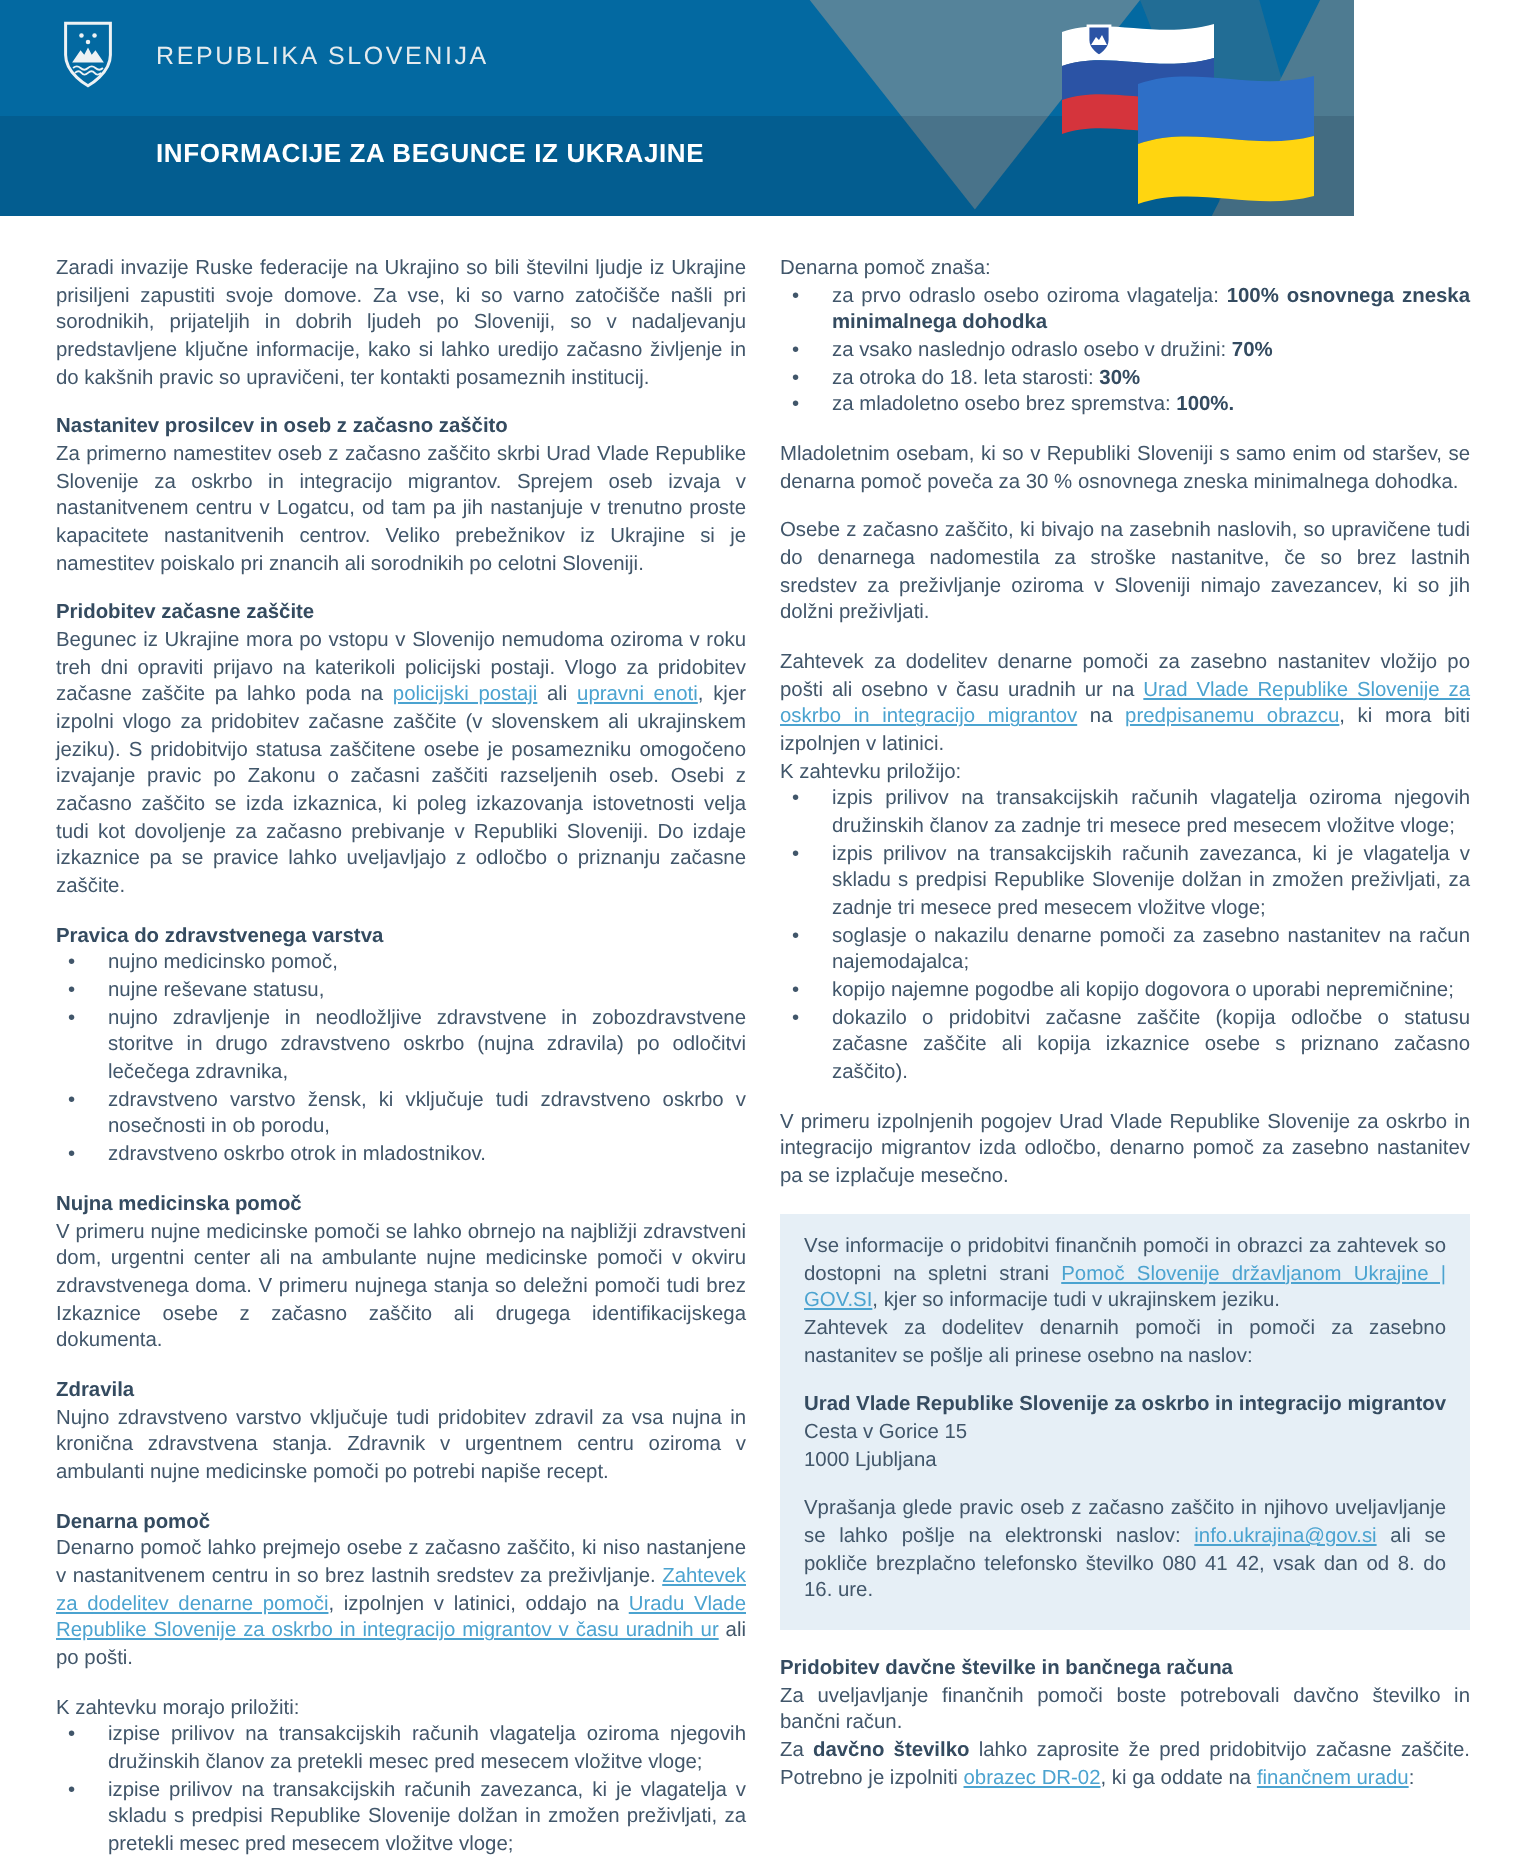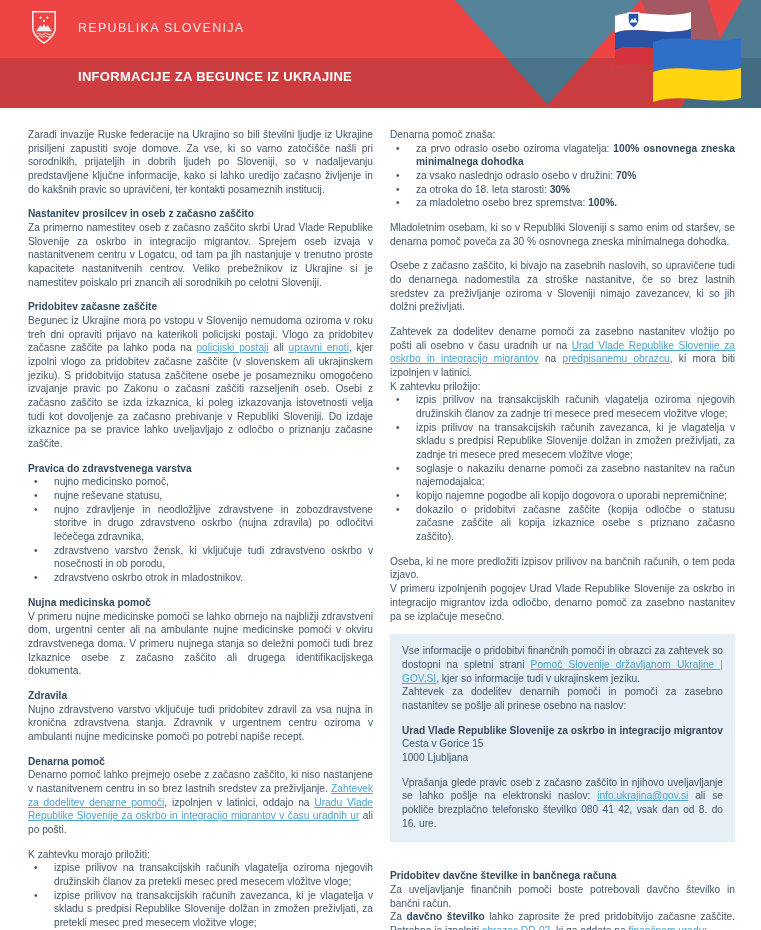--- a/index.html
+++ b/index.html
@@ -1,42 +1,42 @@
 <!DOCTYPE html>
 <html><head>
 <meta charset="utf-8">
 <style>
   html,body{margin:0;padding:0;}
   body{
     width:761px;height:930px;background:#ffffff;overflow:hidden;
     font-family:"Liberation Sans","DejaVu Sans",sans-serif;
   }
   
-  .header{position:relative;width:761px;height:108px;background:#ef4444;overflow:hidden;}
+  .header{position:relative;width:677px;height:108px;background:#0369a1;overflow:hidden;}
   .tri{position:absolute;inset:0;}
   .tri-a{background:#55839a;clip-path:polygon(59.8% 0,84.2% 0,72% 97%);}
   .tri-b{background:#4e7b91;clip-path:polygon(97.5% 0,100% 0,100% 100%,89.5% 100%);}
   .tri-c{background:#4a7488;clip-path:polygon(84.2% 0,93% 0,97.5% 100%,90.5% 100%);opacity:.45;}
   .band{position:absolute;left:0;right:0;bottom:0;height:50px;background:rgba(10,30,50,0.15);}
   .logo-row{position:absolute;top:9px;left:30px;display:flex;align-items:center;gap:20px;}
   .republic{color:#e5ebee;font-size:12.5px;letter-spacing:1.3px;}
   .page-title{position:absolute;left:78px;top:69px;color:#ffffff;font-size:13px;font-weight:bold;letter-spacing:.3px;}
   .flags{position:absolute;top:4px;right:14px;}
   
   .content{display:flex;gap:17px;padding:20px 26px 0 28px;}
   .col{width:345px;font-size:10.2px;line-height:1.34;color:#41566a;text-align:justify;}
   .para{margin:0 0 11px;}
   .para.tight{margin:0;}
   .h{font-weight:bold;color:#344b60;margin:0;}
   strong{color:#344b60;}
   ul.blist{list-style:none;margin:0 0 11px;padding:0;}
   ul.blist li{position:relative;padding-left:26px;}
   ul.blist li::before{content:"\2022";position:absolute;left:6px;top:0;}
   a.lnk{color:#4ba3d0;text-decoration:underline;cursor:pointer;}
-  .infobox{background:#e6eff6;padding:10px 12px 12px;margin:2px 0 27px;}
+  .infobox{background:#e6eff6;padding:10px 12px 12px;margin:2px 0 13px;}
   .infobox .para:last-child{margin-bottom:0;}
 </style>
 </head>
 <body>
 
 <div class="header">
   <div class="tri tri-a"></div>
   <div class="tri tri-c"></div>
   <div class="tri tri-b"></div>
   <div class="band"></div>
@@ -112,21 +112,20 @@
       <p class="para"><span>Osebe z začasno zaščito, ki bivajo na zasebnih naslovih, so upravičene tudi do denarnega nadomestila za stroške nastanitve, če so brez lastnih sredstev za preživljanje oziroma v Sloveniji nimajo zavezancev, ki so jih dolžni preživljati.</span></p>
       <p class="para tight"><span>Zahtevek za dodelitev denarne pomoči za zasebno nastanitev vložijo po pošti ali osebno v času uradnih ur na </span><a class="lnk">Urad Vlade Republike Slovenije za oskrbo in integracijo migrantov</a><span> na </span><a class="lnk">predpisanemu obrazcu</a><span>, ki mora biti izpolnjen v latinici.</span></p>
       <p class="para tight"><span>K zahtevku priložijo:</span></p>
       <ul class="blist">
         <li><span>izpis prilivov na transakcijskih računih vlagatelja oziroma njegovih družinskih članov za zadnje tri mesece pred mesecem vložitve vloge;</span></li>
         <li><span>izpis prilivov na transakcijskih računih zavezanca, ki je vlagatelja v skladu s predpisi Republike Slovenije dolžan in zmožen preživljati, za zadnje tri mesece pred mesecem vložitve vloge;</span></li>
         <li><span>soglasje o nakazilu denarne pomoči za zasebno nastanitev na račun najemodajalca;</span></li>
         <li><span>kopijo najemne pogodbe ali kopijo dogovora o uporabi nepremičnine;</span></li>
         <li><span>dokazilo o pridobitvi začasne zaščite (kopija odločbe o statusu začasne zaščite ali kopija izkaznice osebe s priznano začasno zaščito).</span></li>
       </ul>
-      <p class="para tight"><span>Oseba, ki ne more predložiti izpisov prilivov na bančnih računih, o tem poda izjavo.</span></p>
       <p class="para"><span>V primeru izpolnjenih pogojev Urad Vlade Republike Slovenije za oskrbo in integracijo migrantov izda odločbo, denarno pomoč za zasebno nastanitev pa se izplačuje mesečno.</span></p>
       <div class="infobox">
         <p class="para tight"><span>Vse informacije o pridobitvi finančnih pomoči in obrazci za zahtevek so dostopni na spletni strani </span><a class="lnk">Pomoč Slovenije državljanom Ukrajine | GOV.SI</a><span>, kjer so informacije tudi v ukrajinskem jeziku.</span></p>
         <p class="para"><span>Zahtevek za dodelitev denarnih pomoči in pomoči za zasebno nastanitev se pošlje ali prinese osebno na naslov:</span></p>
         <p class="para tight"><strong>Urad Vlade Republike Slovenije za oskrbo in integracijo migrantov</strong></p>
         <p class="para tight"><span>Cesta v Gorice 15</span></p>
         <p class="para"><span>1000 Ljubljana</span></p>
         <p class="para tight"><span>Vprašanja glede pravic oseb z začasno zaščito in njihovo uveljavljanje se lahko pošlje na elektronski naslov: </span><a class="lnk">info.ukrajina@gov.si</a><span> ali se pokliče brezplačno telefonsko številko 080 41 42, vsak dan od 8. do 16. ure.</span></p>
       </div>
       <div class="h">Pridobitev davčne številke in bančnega računa</div>

